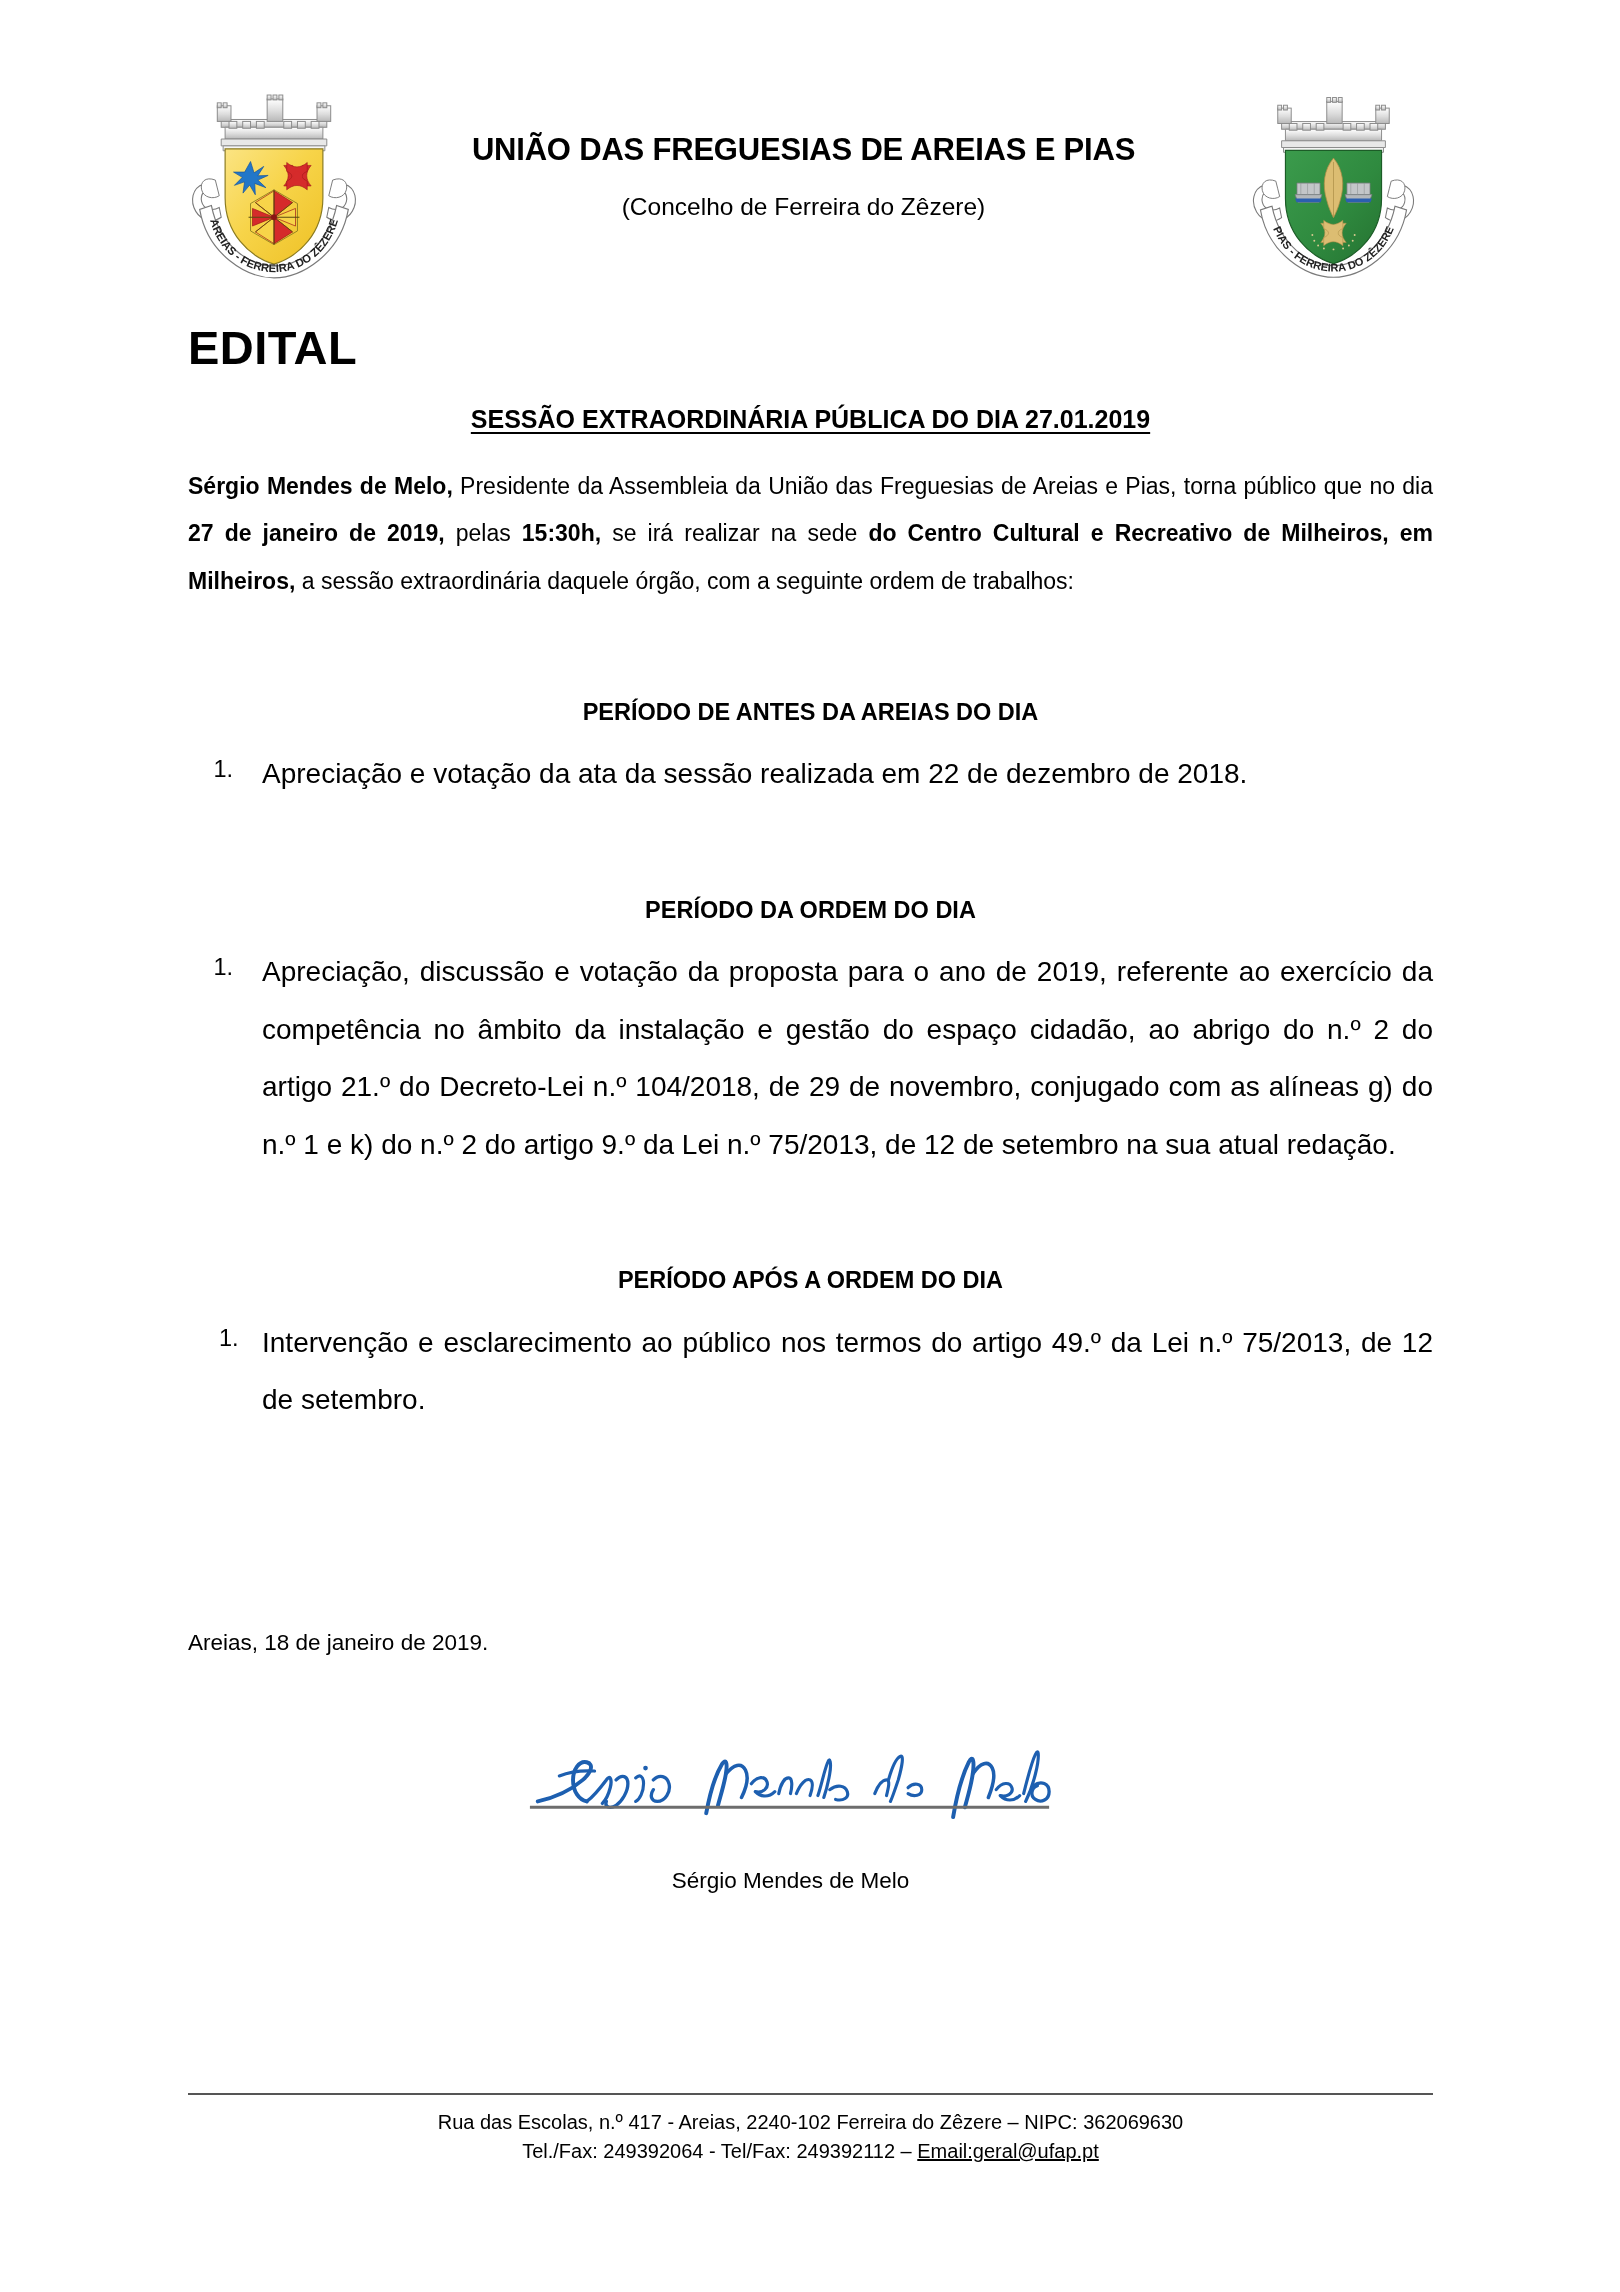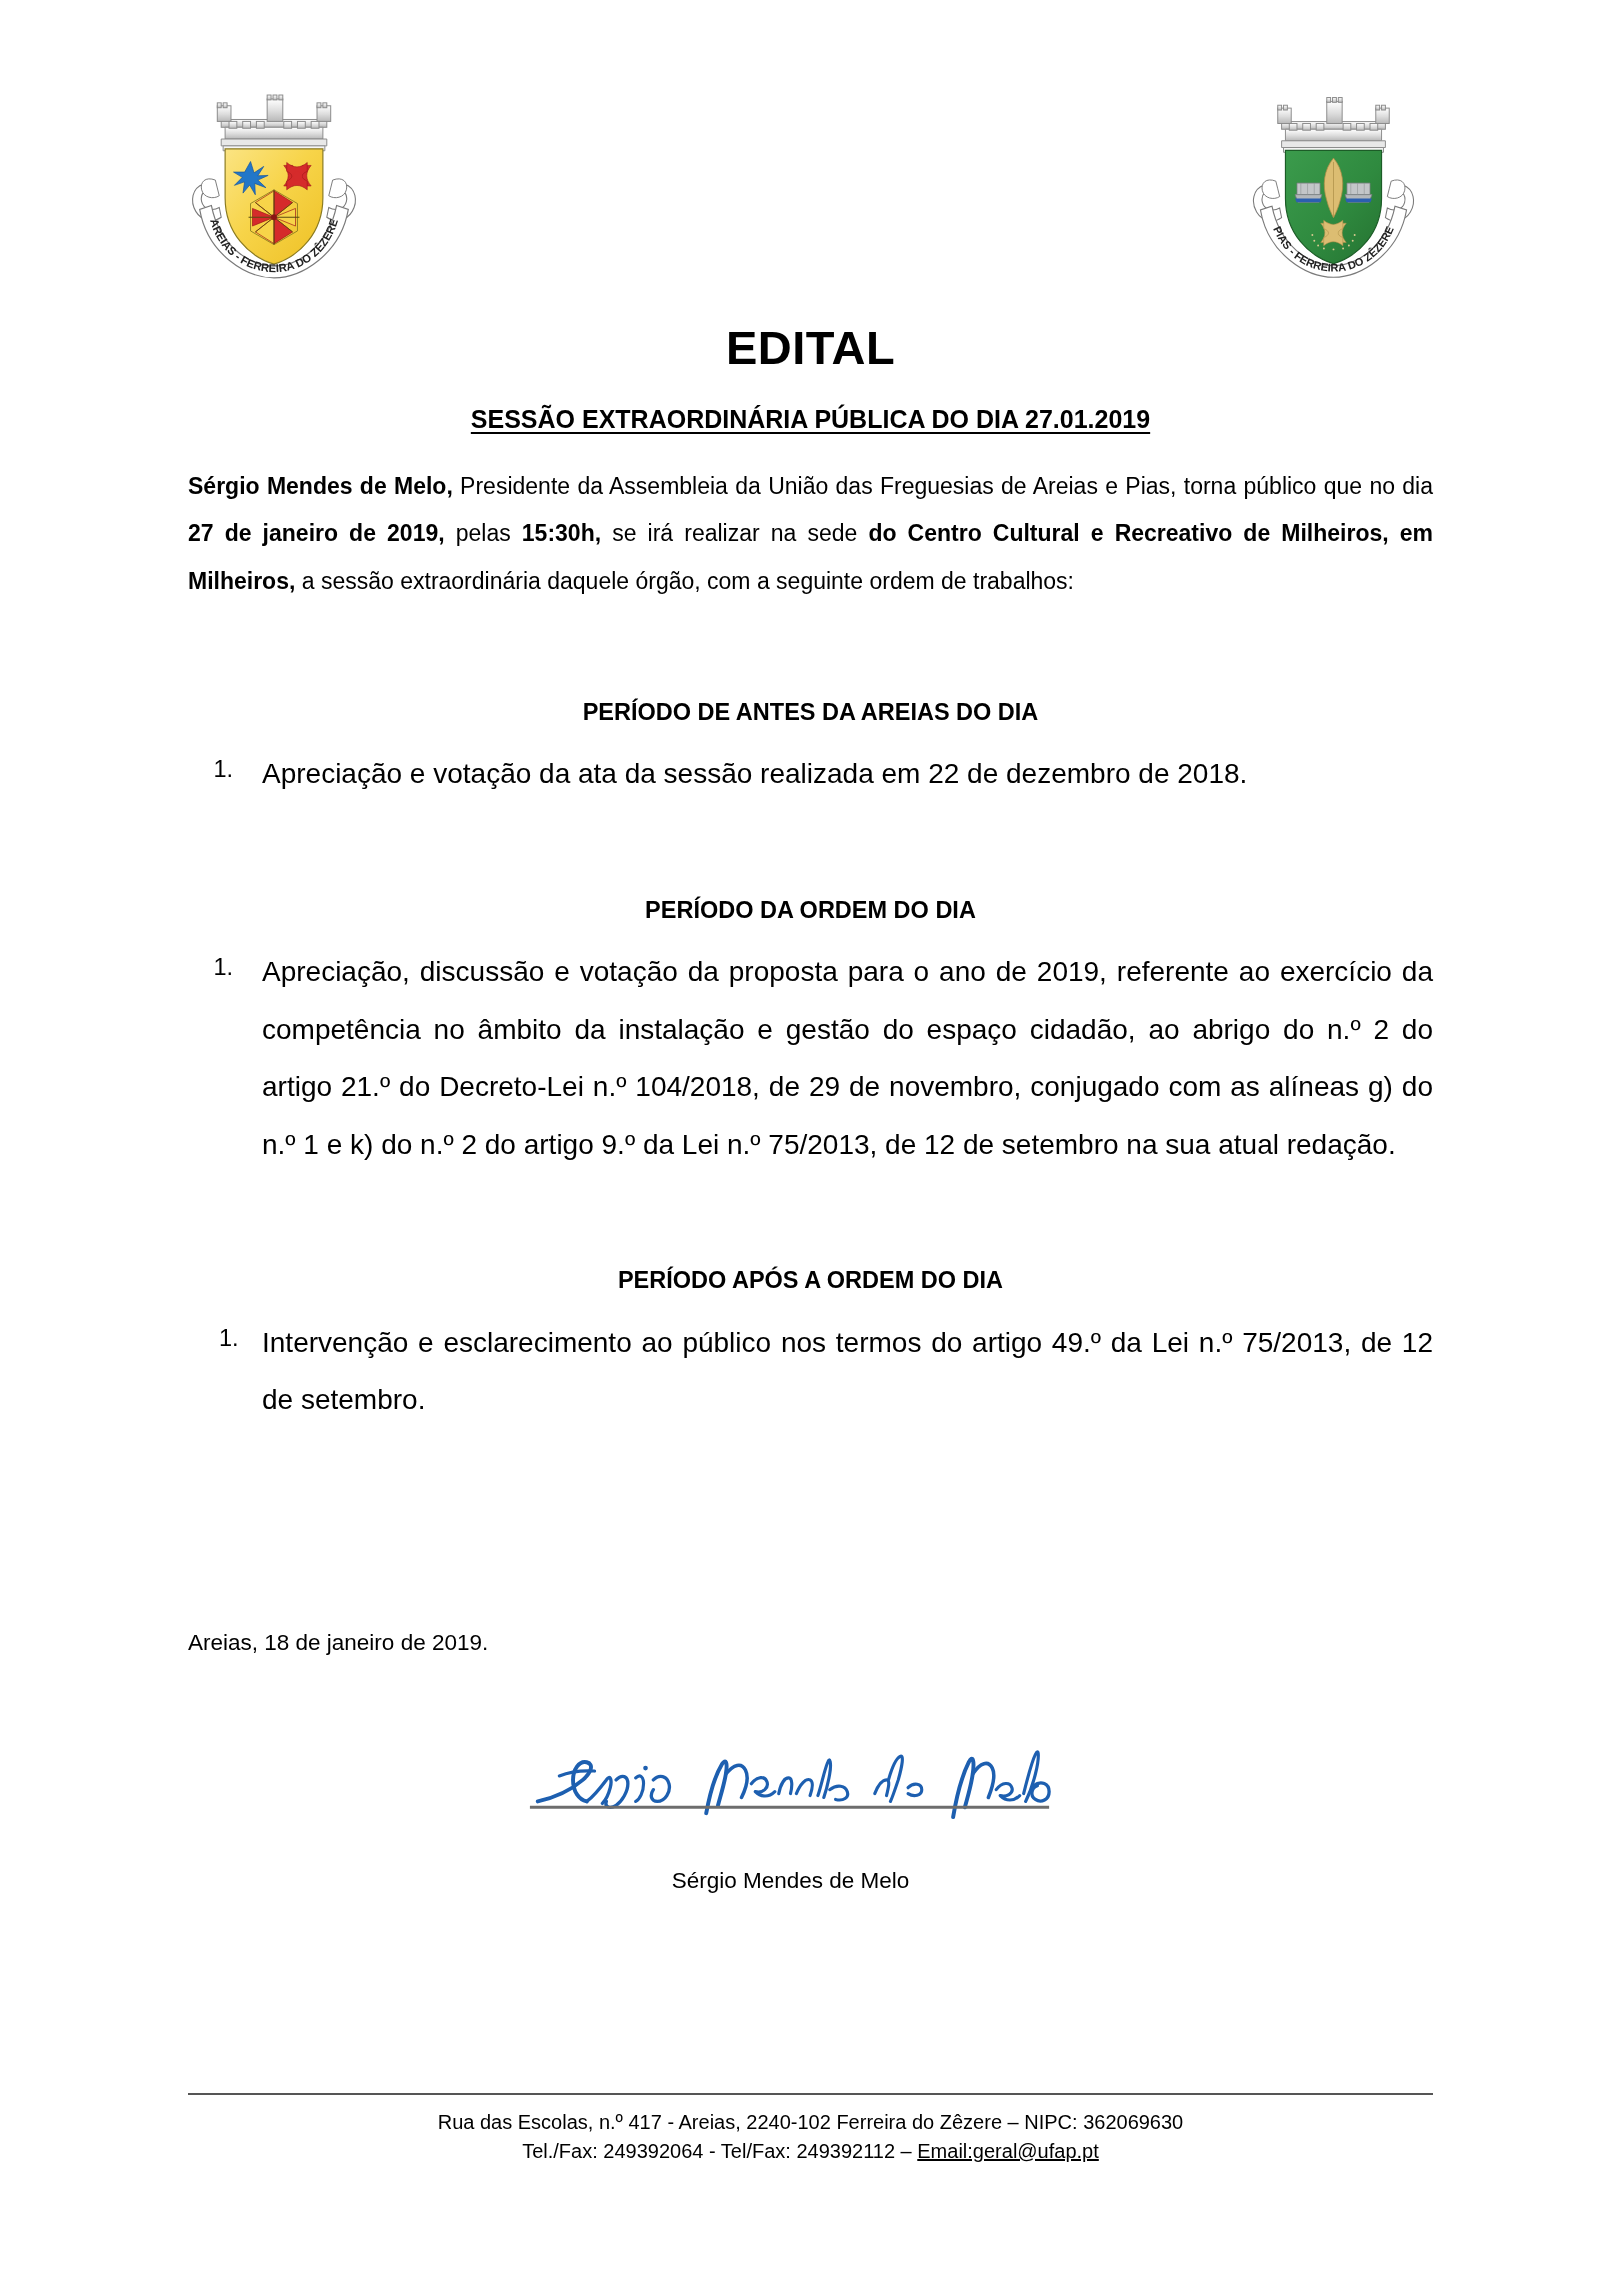--- a/index.html
+++ b/index.html
@@ -62,21 +62,20 @@
   }
 
   
   .content {
     position: absolute;
     left: 188px;
     top: 323px;
     width: 1245px;
   }
   .doc-title {
-    text-align: center;
     font-size: 47px;
     font-weight: bold;
     letter-spacing: 0.5px;
     margin: 0 0 33px 0;
     line-height: 1.05;
   }
   .doc-subtitle {
     text-align: center;
     font-size: 25px;
     font-weight: bold;
@@ -265,20 +264,24 @@
           <circle cx="0" cy="0" r="3" fill="#8a1414"></circle>
         </g>
 
         <text font-family="Liberation Sans, sans-serif" font-size="11.5" font-weight="bold" fill="#222222">
           <textPath href="#areiasArc" startOffset="50%" text-anchor="middle">AREIAS - FERREIRA DO ZÊZERE</textPath>
         </text>
         <path id="areiasArc" d="M22 126 C30 172 62 190 90 190 C118 190 150 172 158 126" fill="none" stroke="none"></path>
       </svg>
     </div>
 
+    <div class="header-titles">
+      <div class="org-title">UNIÃO DAS FREGUESIAS DE AREIAS E PIAS</div>
+      <div class="org-sub">(Concelho de Ferreira do Zêzere)</div>
+    </div>
 
     <div class="crest-right">
       <svg viewBox="0 0 180 200" width="173" height="194" xmlns="http://www.w3.org/2000/svg">
         <defs>
           <linearGradient id="greenFieldR" x1="0" y1="0" x2="1" y2="1">
             <stop offset="0%" stop-color="#3b9b4c"></stop>
             <stop offset="55%" stop-color="#2f8a3f"></stop>
             <stop offset="100%" stop-color="#257231"></stop>
           </linearGradient>
           <linearGradient id="crownGradR" x1="0" y1="0" x2="0" y2="1">

